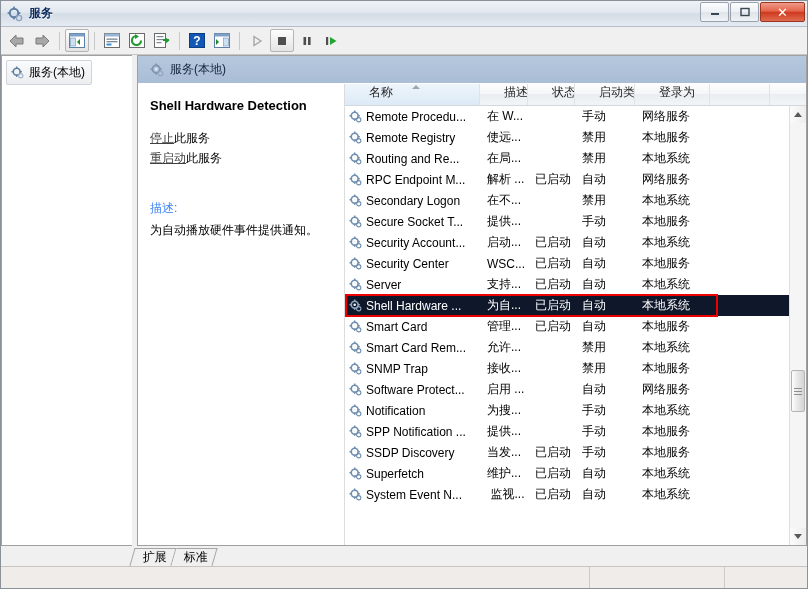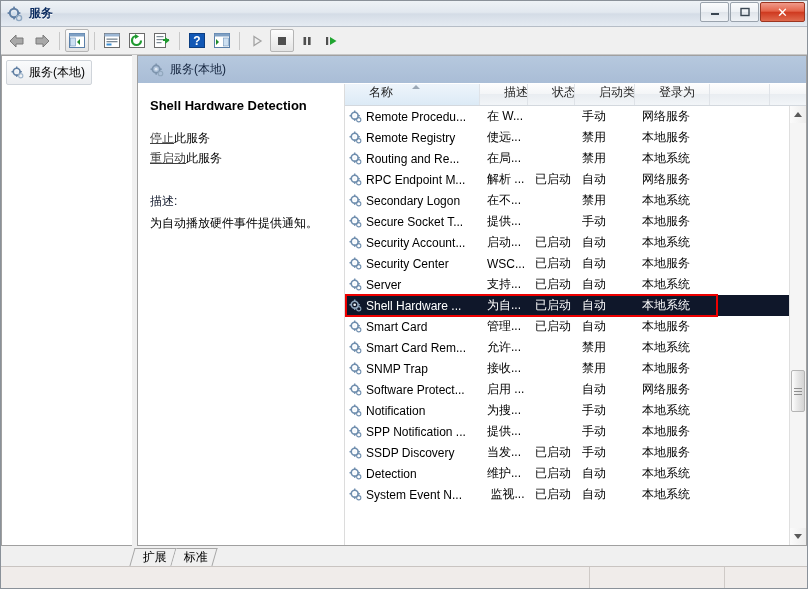--- a/index.html
+++ b/index.html
@@ -144,21 +144,21 @@
     border-right: 1px solid #dcdcdc;
     position: relative;
     overflow: hidden;
   }
   #desc-pane .svc-title {
     font-size: 13px; font-weight: bold; color: #000;
     margin-bottom: 16px; line-height: 1.2;
   }
   #desc-pane .link-row { margin-bottom: 3px; font-size: 12px; color: #000; }
   #desc-pane .lnk { color: #404040; text-decoration: underline; cursor: pointer; }
-  #desc-pane .desc-head { margin-top: 26px; font-size: 12px; color: #0f172a; }
+  #desc-pane .desc-head { margin-top: 33px; font-size: 12px; color: #3b82f6; }
   #desc-pane .desc-text { margin-top: 5px; font-size: 12px; color: #000; line-height: 1.35; }
 
   
   #list-pane {
     flex: 1 1 auto; min-width: 0;
     display: flex; flex-direction: column;
     background: #fff;
     position: relative;
   }
 
@@ -824,21 +824,21 @@
                         <circle cx="7" cy="7" r="4.2" fill="none" stroke="#6f8eae" stroke-width="2"></circle>
                         <circle cx="7" cy="7" r="1.6" fill="#f2f7fb"></circle>
                         <g fill="#6f8eae">
                           <rect x="6.2" y="0.6" width="1.7" height="2.4"></rect>
                           <rect x="6.2" y="11" width="1.7" height="2.4"></rect>
                           <rect x="0.6" y="6.2" width="2.4" height="1.7"></rect>
                           <rect x="11" y="6.2" width="2.4" height="1.7"></rect>
                         </g>
                         <circle cx="12" cy="12" r="2.6" fill="none" stroke="#6f8eae" stroke-width="1.3"></circle>
                       </svg></span>
-                    <span>Detection</span>
+                    <span>Superfetch</span>
                   </div>
                   <div class="cell" style="flex: 0 0 48px;">维护...</div>
                   <div class="cell" style="flex: 0 0 47px;">已启动</div>
                   <div class="cell" style="flex: 0 0 60px;">自动</div>
                   <div class="cell" style="flex: 0 0 75px;">本地系统</div>
                 </div>
                 <div class="row">
                   <div class="cell name" style="flex: 0 0 135px;">
                     <span class="gear"><svg width="13" height="13" viewBox="0 0 16 16">
                         <circle cx="7" cy="7" r="4.2" fill="none" stroke="#6f8eae" stroke-width="2"></circle>

